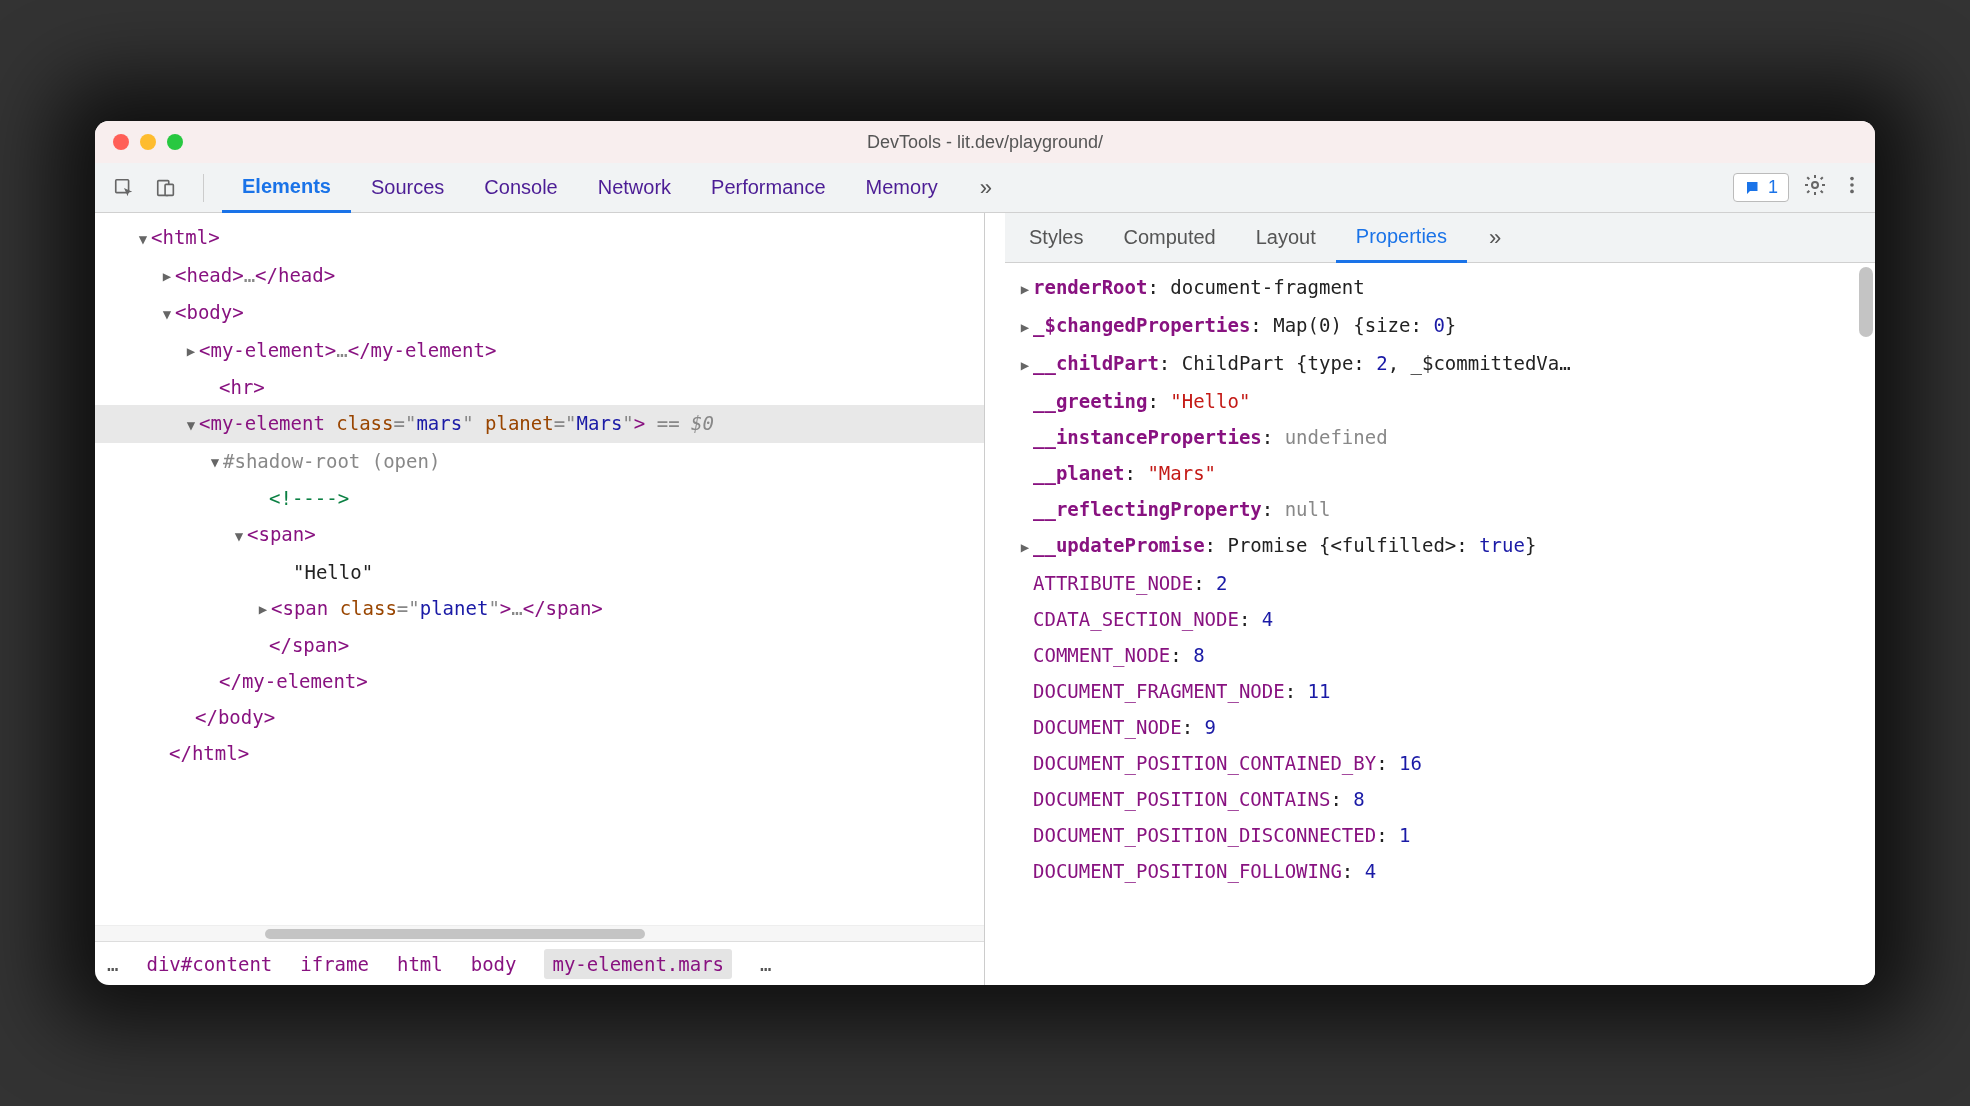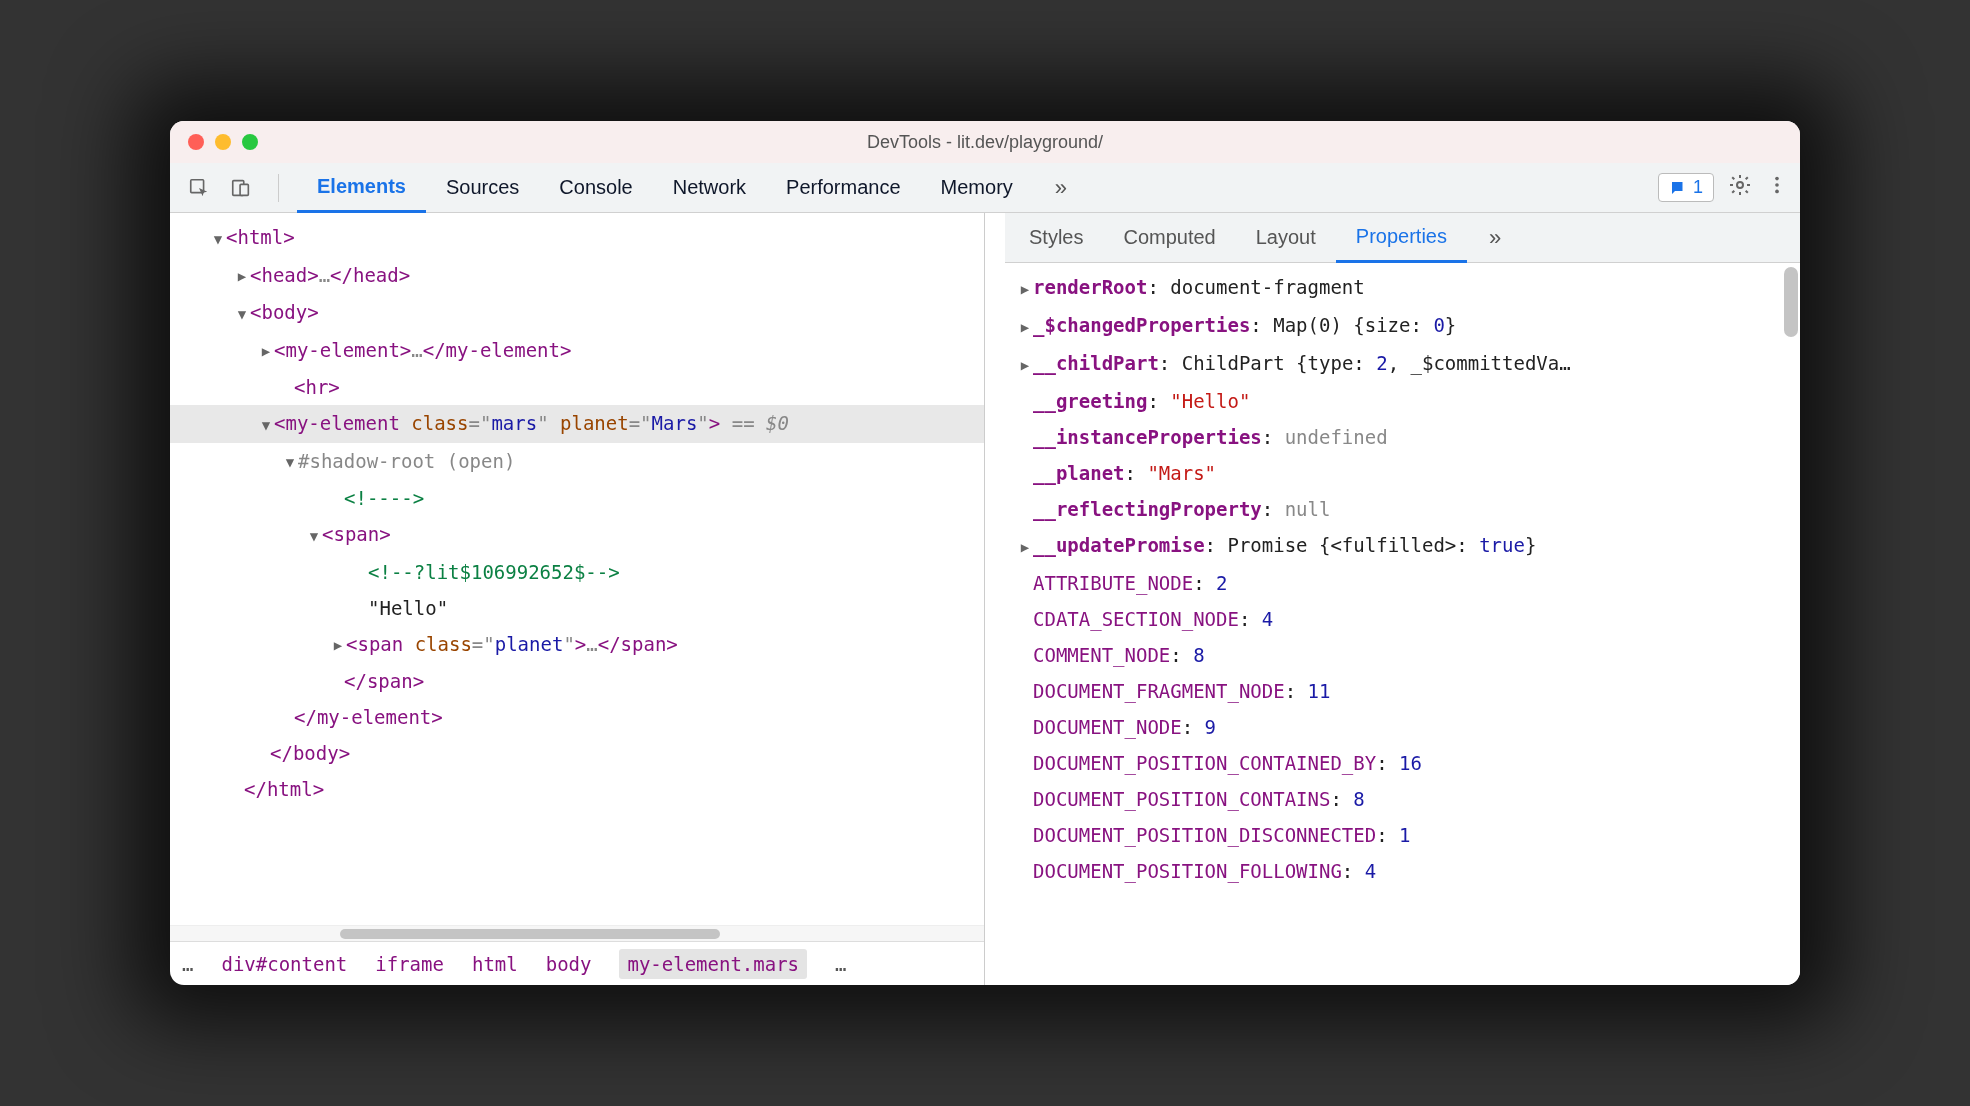--- a/index.html
+++ b/index.html
@@ -6,21 +6,21 @@
 body {
   font-family: -apple-system, BlinkMacSystemFont, "Segoe UI", Helvetica, Arial, sans-serif;
   background: #333;
   display: flex;
   align-items: center;
   justify-content: center;
   width: 1970px;
   height: 1106px;
 }
 .window {
-  width: 1630px;
+  width: 1780px;
   height: 864px;
   background: #fff;
   border-radius: 14px;
   overflow: hidden;
   box-shadow: 0 0 80px 40px rgba(0,0,0,0.7);
   display: flex;
   flex-direction: column;
 }
 .titlebar {
   height: 42px;
@@ -43,21 +43,21 @@
   display: flex;
   align-items: center;
   padding: 0 12px;
   font-size: 20px;
   color: #555;
 }
 .tool-icons { display: flex; gap: 8px; margin-right: 20px; }
 .tool-icon { width: 34px; height: 34px; display: flex; align-items: center; justify-content: center; color: #666; border-radius: 4px; }
 .tool-icon svg { width: 22px; height: 22px; fill: none; stroke: currentColor; stroke-width: 1.8; }
 .tabs { display: flex; gap: 0; }
-.tab { padding: 0 20px; height: 50px; display: flex; align-items: center; cursor: pointer; color: #0f172a; }
+.tab { padding: 0 20px; height: 50px; display: flex; align-items: center; cursor: pointer; color: #4c1d95; }
 .tab.active { color: #1a73e8; border-bottom: 3px solid #1a73e8; font-weight: 700; }
 .more-tabs { margin-left: 12px; color: #555; padding: 0 10px; cursor: pointer; font-size: 22px; }
 .toolbar-right { margin-left: auto; display: flex; align-items: center; gap: 14px; }
 .issues-badge { display: flex; align-items: center; gap: 6px; background: #fff; border: 1px solid #bbb; border-radius: 4px; padding: 3px 10px; color: #1a73e8; font-size: 18px; }
 .issues-badge svg { width: 18px; height: 18px; fill: #1a73e8; }
 .gear, .kebab { color: #666; cursor: pointer; }
 
 .split { flex: 1; display: flex; overflow: hidden; gap: 20px; }
 .left-panel { flex: 0 0 50%; display: flex; flex-direction: column; border-right: 1px solid #ccc; overflow: hidden; }
 .right-panel { flex: 1; display: flex; flex-direction: column; background: #fff; position: relative; }
@@ -201,21 +201,20 @@
       <div class="dom-tree" id="dom-tree">
           <div class="dom-line"><span class="indent" style="width:40px"></span><span class="toggle">▼</span><span class="tag">&lt;html&gt;</span></div>
           <div class="dom-line"><span class="indent" style="width:64px"></span><span class="toggle">▶</span><span class="tag">&lt;head&gt;</span><span class="gray">…</span><span class="tag">&lt;/head&gt;</span></div>
           <div class="dom-line"><span class="indent" style="width:64px"></span><span class="toggle">▼</span><span class="tag">&lt;body&gt;</span></div>
           <div class="dom-line"><span class="indent" style="width:88px"></span><span class="toggle">▶</span><span class="tag">&lt;my-element&gt;</span><span class="gray">…</span><span class="tag">&lt;/my-element&gt;</span></div>
           <div class="dom-line"><span class="indent" style="width:108px"></span><span class="toggle"></span><span class="tag">&lt;hr&gt;</span></div>
           <div class="dom-line selected"><span class="indent" style="width:88px"></span><span class="toggle">▼</span><span class="tag">&lt;my-element </span><span class="attr">class</span><span class="gray">="</span><span class="val">mars</span><span class="gray">" </span><span class="attr">planet</span><span class="gray">="</span><span class="val">Mars</span><span class="gray">"</span><span class="tag">&gt;</span> <span class="eqd0">== $0</span></div>
           <div class="dom-line"><span class="indent" style="width:112px"></span><span class="toggle">▼</span><span class="gray">#shadow-root (open)</span></div>
           <div class="dom-line"><span class="indent" style="width:158px"></span><span class="toggle"></span><span class="comment">&lt;!----&gt;</span></div>
           <div class="dom-line"><span class="indent" style="width:136px"></span><span class="toggle">▼</span><span class="tag">&lt;span&gt;</span></div>
-          <div class="dom-line"><span class="indent" style="width:182px"></span><span class="toggle"></span><span class="comment">&lt;!--?lit$106992652$--&gt;</span></div>
           <div class="dom-line"><span class="indent" style="width:182px"></span><span class="toggle"></span><span class="txt">"Hello"</span></div>
           <div class="dom-line"><span class="indent" style="width:160px"></span><span class="toggle">▶</span><span class="tag">&lt;span </span><span class="attr">class</span><span class="gray">="</span><span class="val">planet</span><span class="gray">"</span><span class="tag">&gt;</span><span class="gray">…</span><span class="tag">&lt;/span&gt;</span></div>
           <div class="dom-line"><span class="indent" style="width:158px"></span><span class="toggle"></span><span class="tag">&lt;/span&gt;</span></div>
           <div class="dom-line"><span class="indent" style="width:108px"></span><span class="toggle"></span><span class="tag">&lt;/my-element&gt;</span></div>
           <div class="dom-line"><span class="indent" style="width:84px"></span><span class="toggle"></span><span class="tag">&lt;/body&gt;</span></div>
           <div class="dom-line"><span class="indent" style="width:58px"></span><span class="toggle"></span><span class="tag">&lt;/html&gt;</span></div>
         </div>
       <div class="scrollbar-horiz">
         <div class="scrollbar-thumb"></div>
       </div>

